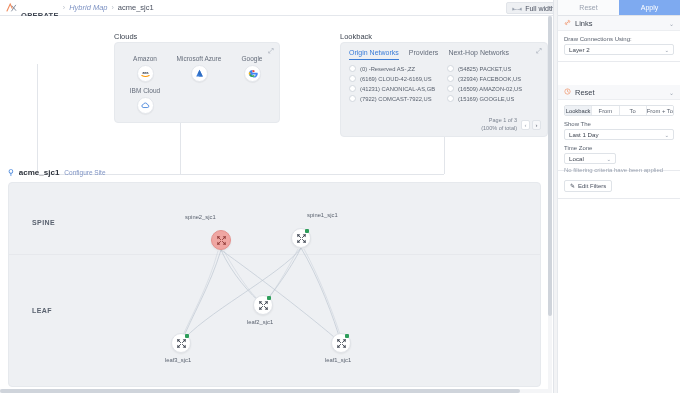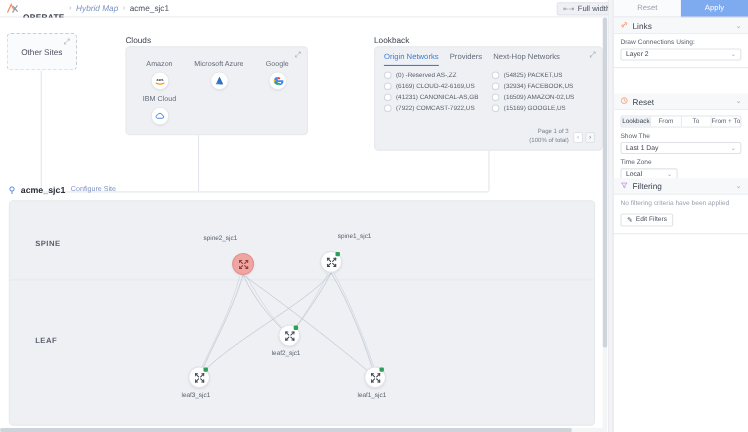--- a/index.html
+++ b/index.html
@@ -264,24 +264,20 @@
     </div>
   </div>
 
   <div class="canvas">
 
     <div class="vline" style="left:37px; top:48px; height:110px;"></div>
     <div class="vline" style="left:180px; top:107px; height:51px;"></div>
     <div class="vline" style="left:444px; top:121px; height:37px;"></div>
     <div class="hline" style="left:37px; top:158px; width:407px;"></div>
 
-    <div class="other-sites">
-      <span>Other Sites</span>
-      <span class="expand-ico">⤢</span>
-    </div>
 
     <div class="panel-label" style="left:114px; top:16px;">Clouds</div>
     <div class="panel" id="clouds-panel">
       <span class="expand-ico">⤢</span>
 
       <div class="cloud-item" style="left:8px; top:12px; width:44px;">
         <div class="cloud-name">Amazon</div>
         <div class="cloud-badge">
           <svg width="11" height="11" viewBox="0 0 12 12">
             <text x="6" y="6" font-size="3.6" fill="#252f3e" text-anchor="middle" font-family="Liberation Sans, sans-serif" font-weight="bold">aws</text>
@@ -585,29 +581,20 @@
         </div>
         <div class="fld-label" style="margin-top:5px;">Time Zone</div>
         <div class="select" style="width:52px;">
           <span>Local</span>
           <span class="cv">⌄</span>
         </div>
       </div>
     </div>
 
     <div class="sec" style="top:162px;">
-      <div class="sec-head">
-        <span class="sec-ico">
-          <svg width="7" height="7" viewBox="0 0 10 10">
-            <path d="M1.4 2 H8.6 L5.9 5.2 V8.2 L4.1 7.2 V5.2 Z" fill="none" stroke="#c77bd6" stroke-width="0.9" stroke-linejoin="round"></path>
-          </svg>
-        </span>
-        <span class="sec-title">Filtering</span>
-        <span class="sec-chev">⌄</span>
-      </div>
       <div class="sec-body">
         <div class="empty-txt">No filtering criteria have been applied</div>
         <div class="edit-btn">
           <span>✎</span>
           <span>Edit Filters</span>
         </div>
       </div>
     </div>
   </div>
 

